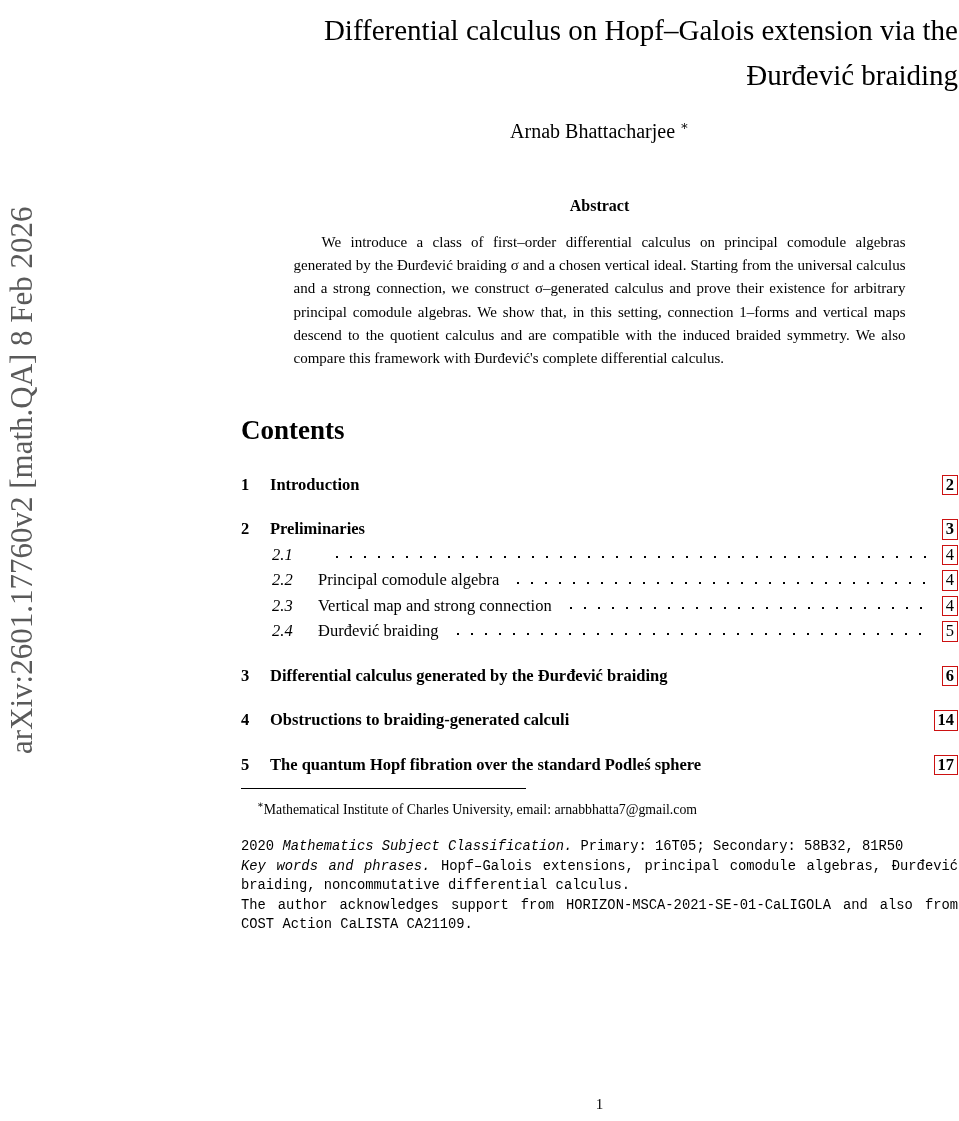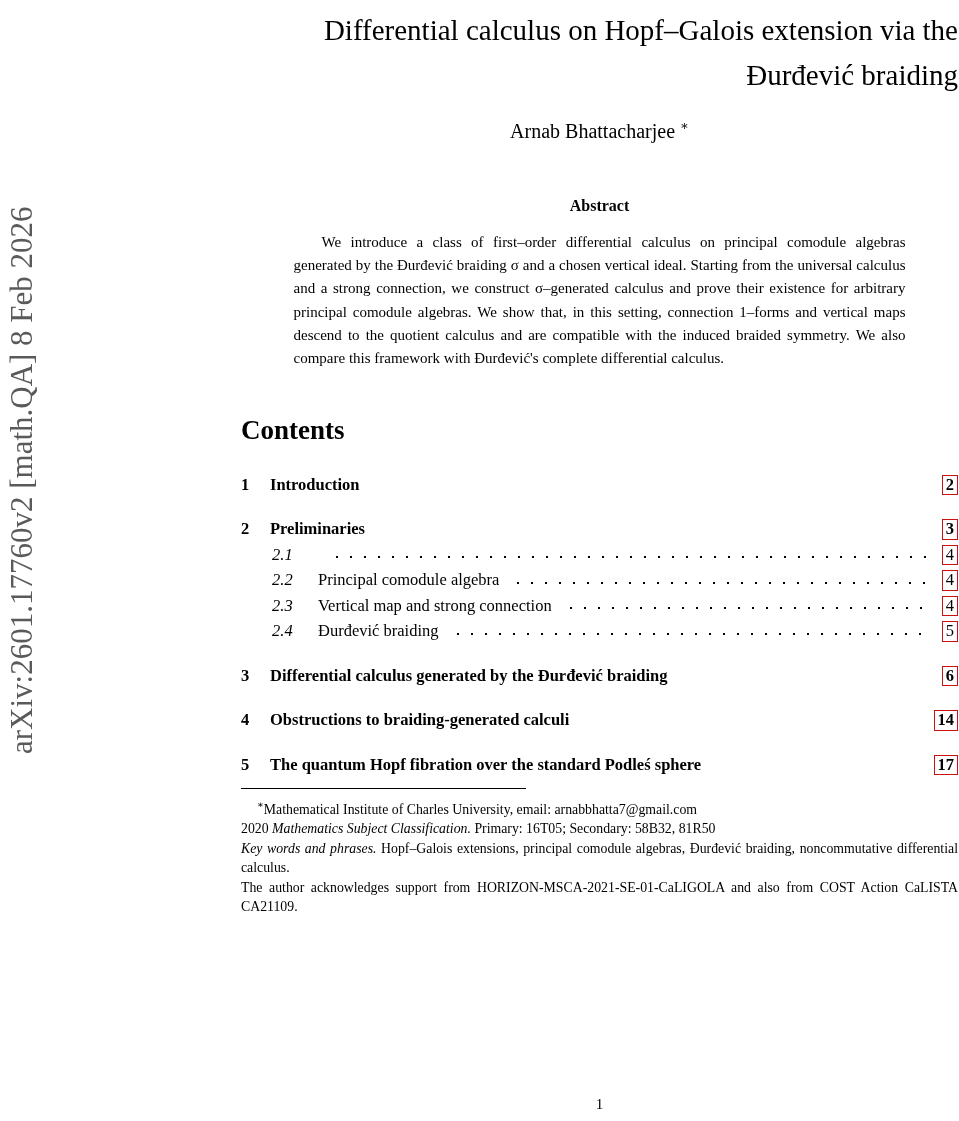--- a/index.html
+++ b/index.html
@@ -99,23 +99,25 @@
   }
   .footnotes {
     margin-top:9px;
     font-size:13.8px;
     line-height:1.4;
   }
   .footnote-entry { text-indent:16px; }
   .footnote-entry sup { font-size:10px; }
 
   .frontmatter {
+    margin-top:18px;
     font-size:13.8px;
     line-height:1.42;
     text-align:justify;
+    font-family:Liberation Mono, monospace;
   }
   .frontmatter .it { font-style:italic; }
   .frontmatter p { margin:0; }
 
   .page-number {
     position:absolute;
     top:1096px;
     left:0;
     width:100%;
     text-align:center;

